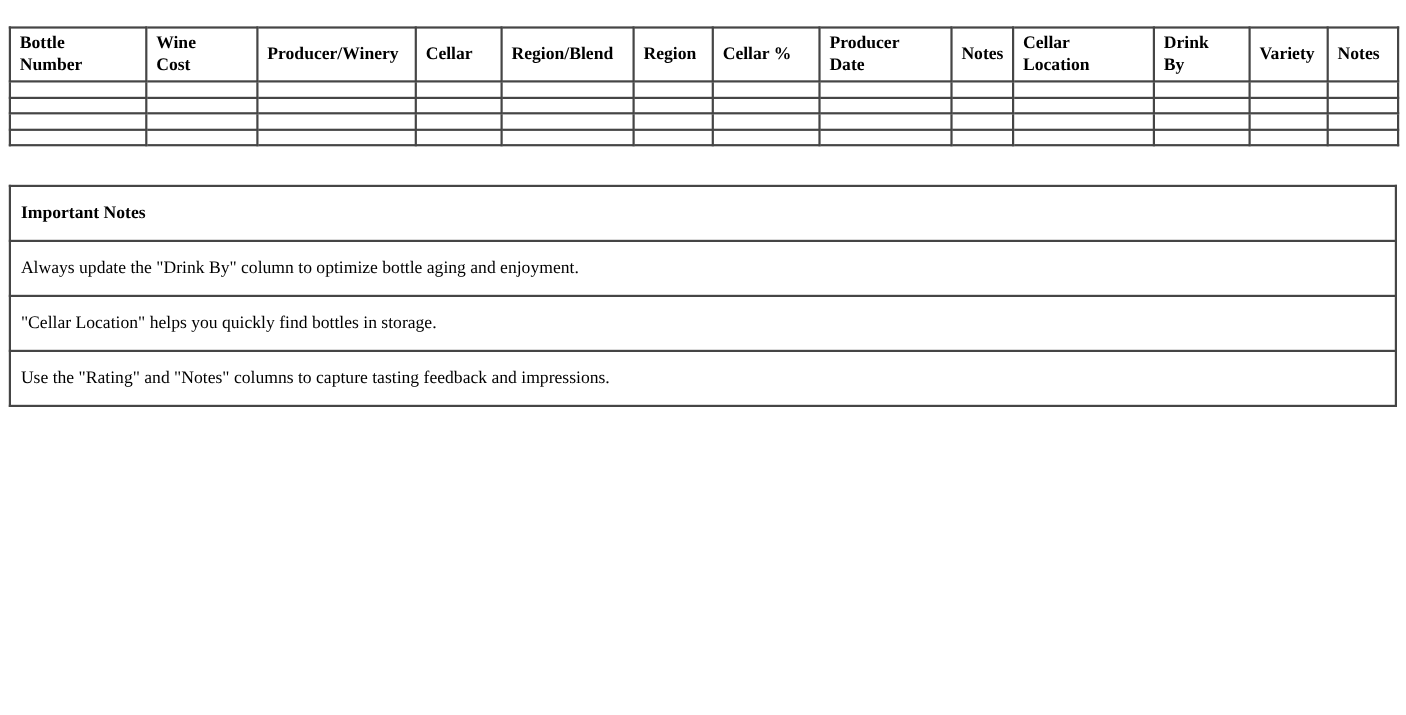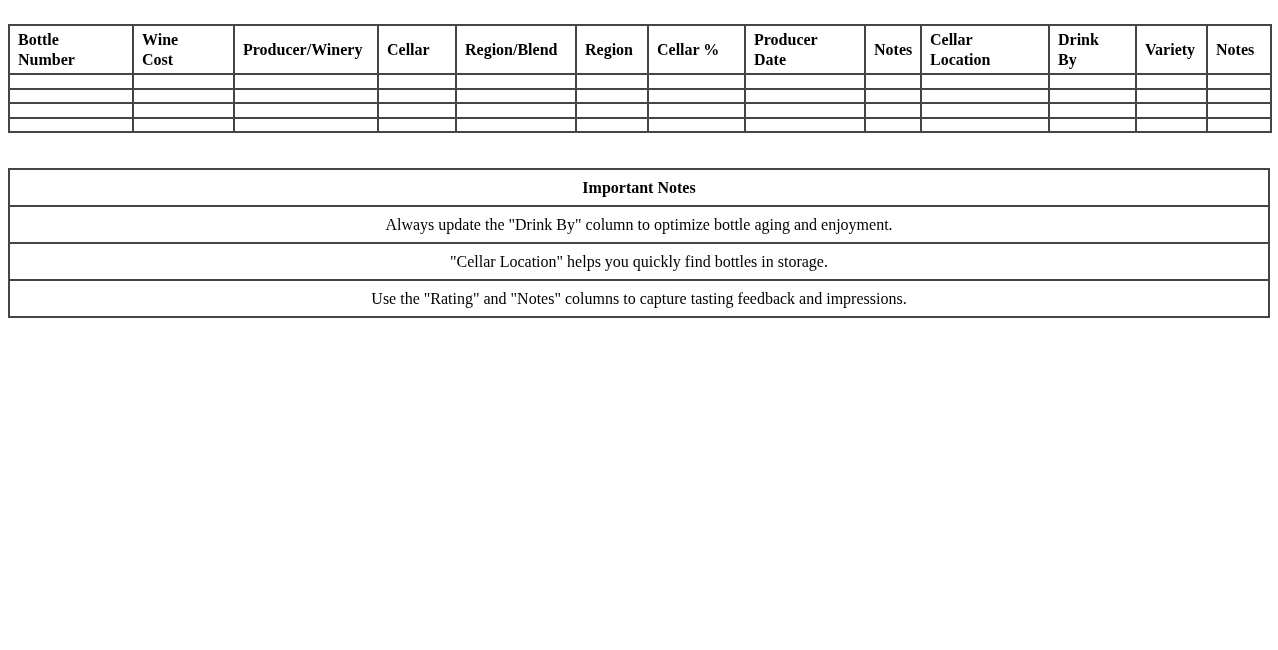--- a/index.html
+++ b/index.html
@@ -47,25 +47,25 @@
   .inv-table th.two-line { padding-right: 24px; }
   .inv-table th.one-line { white-space: nowrap; }
   .inv-table td.blank-cell {
     height: 14.5px;
     padding: 0 8px;
     font-size: 12px;
   }
   
   .notes-table { margin-top: 35px; }
   .notes-table td {
-    height: 37px;
+    height: 50px;
     font-size: 16px;
     line-height: 1.2;
     vertical-align: middle;
-    text-align: center;
+    text-align: left;
     padding: 0 9px;
     margin-top: 36px;
   }
   .notes-table td.notes-title { font-weight: bold; }
 </style>
 </head>
 <body>
 
 <div class="page">
 

